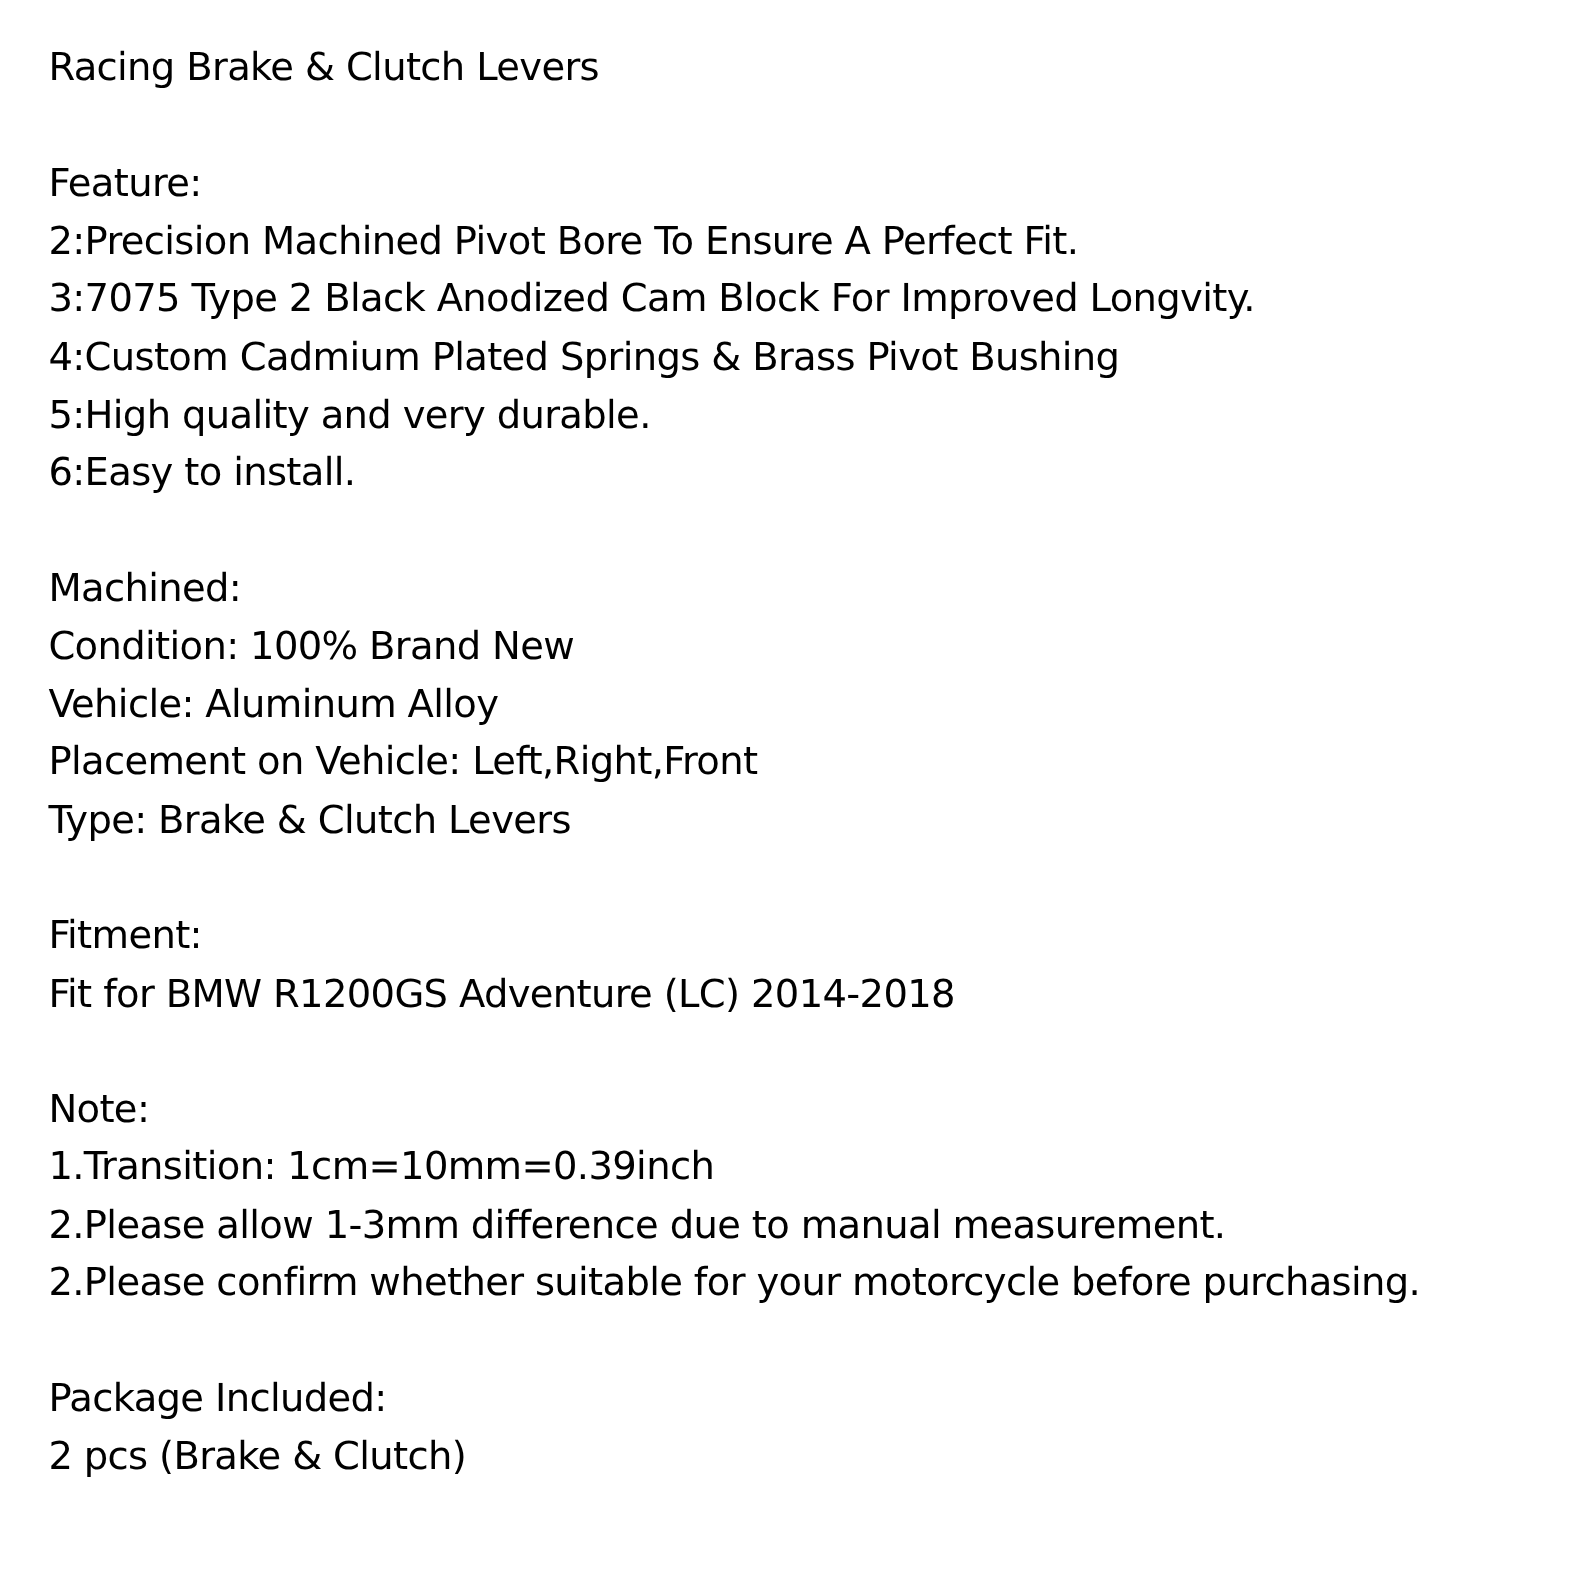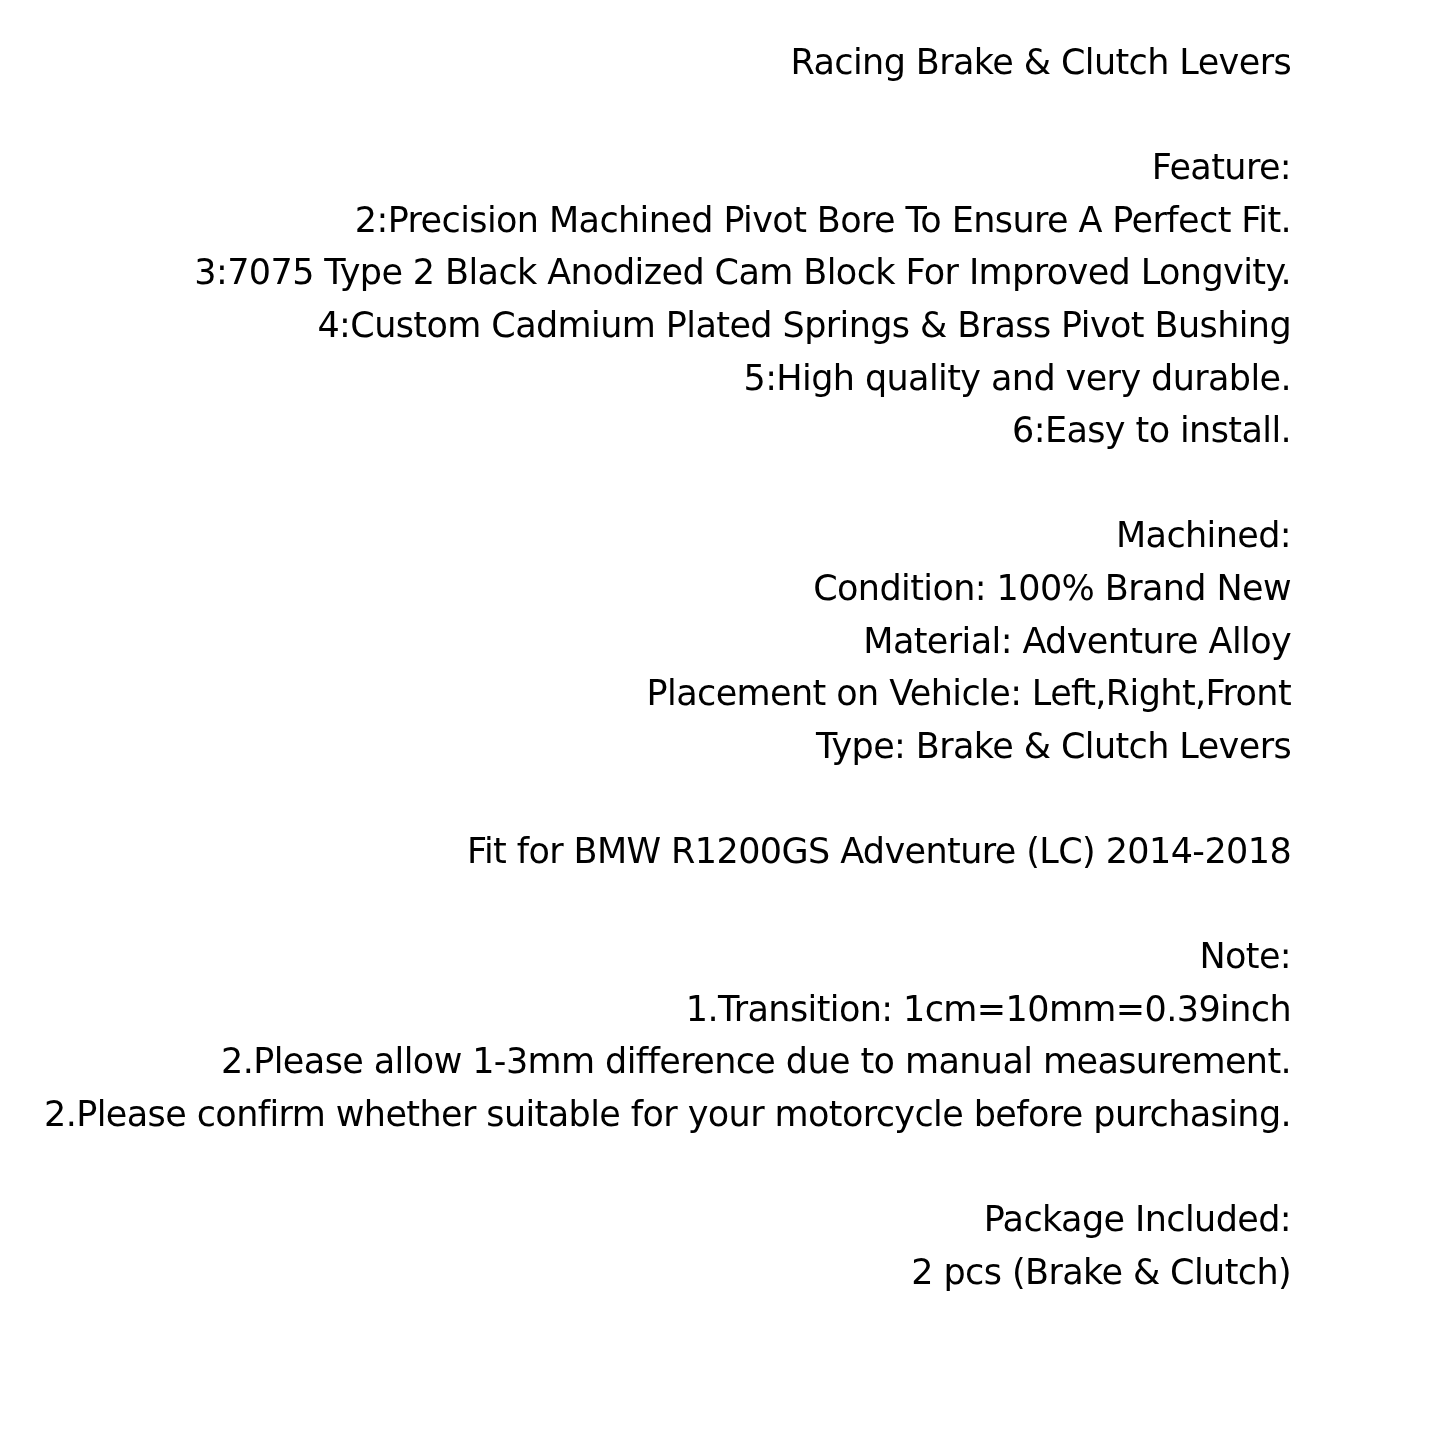--- a/index.html
+++ b/index.html
@@ -16,21 +16,20 @@
     .doc {
       position: absolute;
       left: 44px;
       top: 36px;
       font-family: "DejaVu Sans", sans-serif;
       font-size: 35px;
       line-height: 52.6px;
       color: #000000;
       letter-spacing: -0.6px;
       white-space: nowrap;
-      text-align: right;
     }
     .line { height: 52.6px; }
     .blank { height: 52.6px; }
   </style>
 </head>
 <body>
 
 <div class="doc">
   <div class="line">Racing Brake &amp; Clutch Levers</div>
   <div class="blank"></div>
@@ -41,27 +40,28 @@
     <div class="line">3:7075 Type 2 Black Anodized Cam Block For Improved Longvity.</div>
     <div class="line">4:Custom Cadmium Plated Springs &amp; Brass Pivot Bushing</div>
     <div class="line">5:High quality and very durable.</div>
     <div class="line">6:Easy to install.</div>
   </div>
   <div class="blank"></div>
 
   <div>
     <div class="line">Machined:</div>
     <div class="line">Condition: 100% Brand New</div>
-    <div class="line">Material: Adventure Alloy</div>
+    <div class="line">Vehicle: Aluminum Alloy</div>
     <div class="line">Placement on Vehicle: Left,Right,Front</div>
     <div class="line">Type: Brake &amp; Clutch Levers</div>
   </div>
   <div class="blank"></div>
 
   <div>
+    <div class="line">Fitment:</div>
     <div class="line">Fit for BMW R1200GS Adventure (LC) 2014-2018</div>
   </div>
   <div class="blank"></div>
 
   <div>
     <div class="line">Note:</div>
     <div class="line">1.Transition: 1cm=10mm=0.39inch</div>
     <div class="line">2.Please allow 1-3mm difference due to manual measurement.</div>
     <div class="line">2.Please confirm whether suitable for your motorcycle before purchasing.</div>
   </div>

